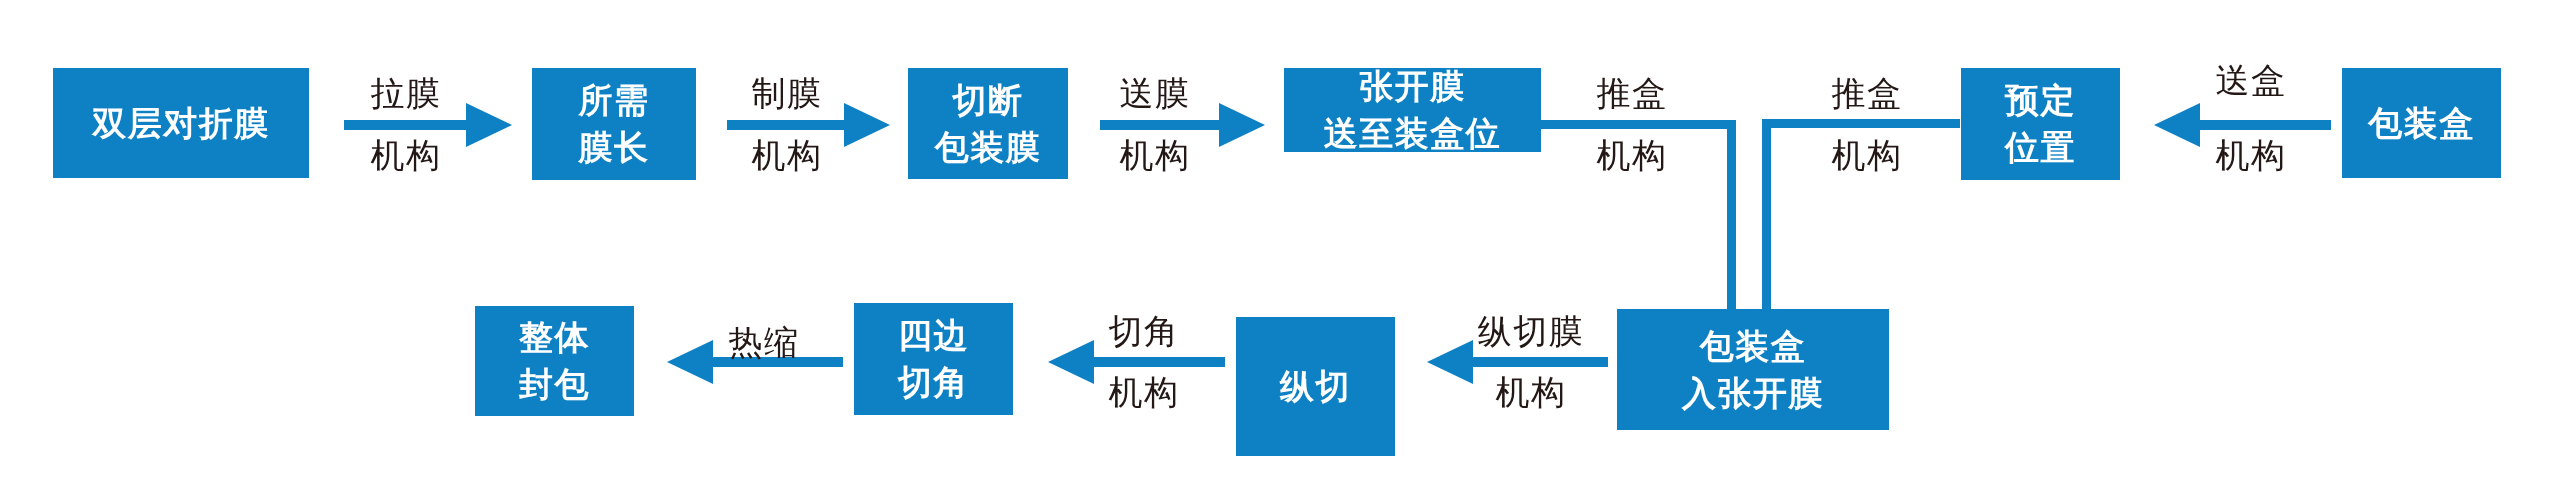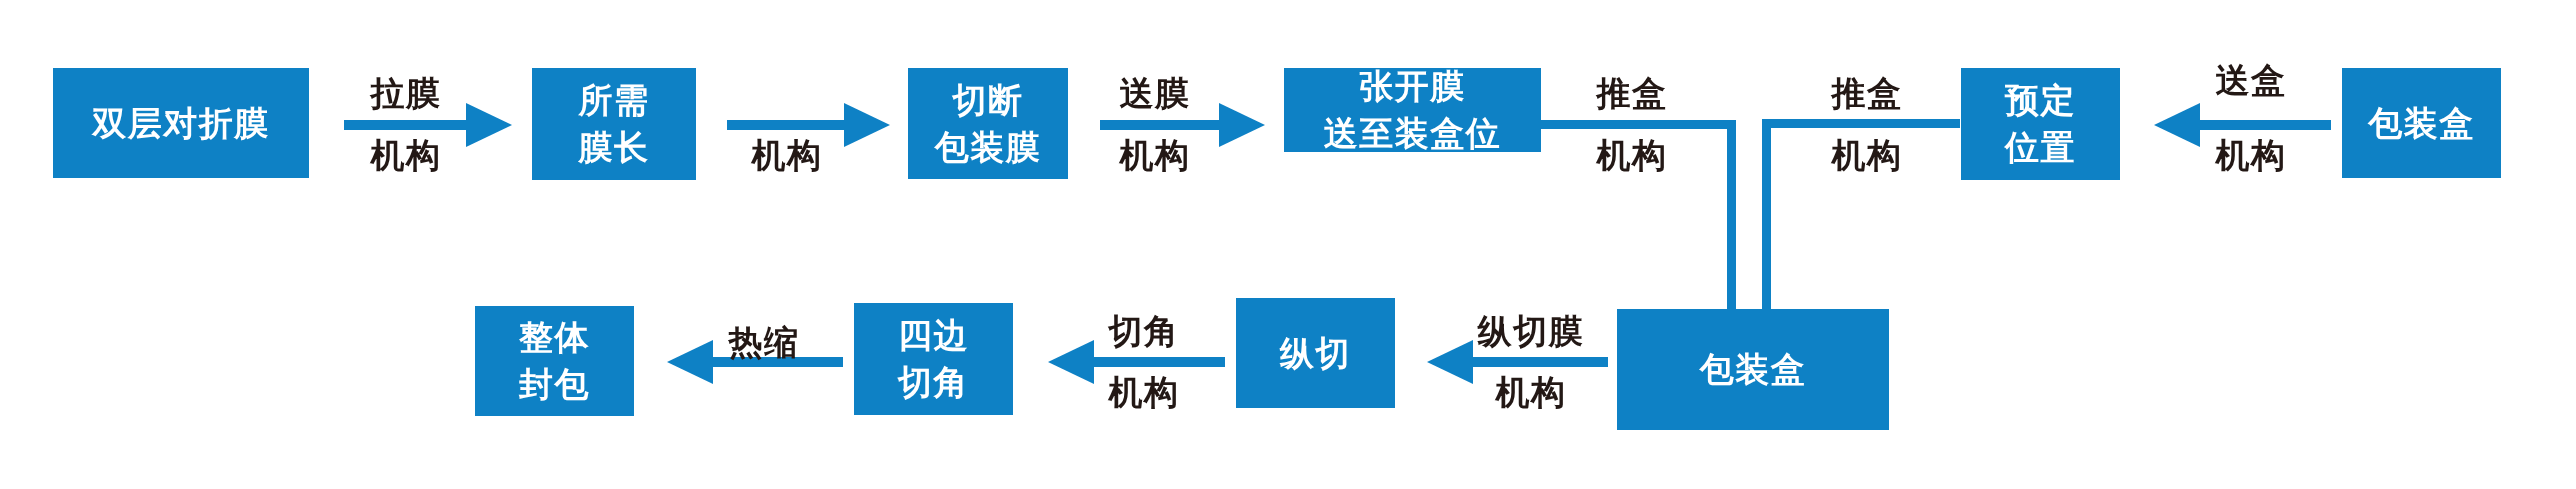--- a/index.html
+++ b/index.html
@@ -14,21 +14,21 @@
     font-family:"Liberation Sans","DejaVu Sans",sans-serif;overflow:hidden;border-radius:23px;
   }
   .box{
     position:absolute;background:var(--accent);color:var(--box-text);
     display:flex;flex-direction:column;align-items:center;justify-content:center;
     font-size:34px;font-weight:bold;line-height:47px;text-align:center;
     letter-spacing:1.5px;
   }
   .lbl{
     position:absolute;width:162px;text-align:center;white-space:nowrap;
-    color:var(--label-text);font-size:34px;font-weight:bold;line-height:40px;
+    color:var(--label-text);font-size:34px;font-weight:normal;line-height:40px;
     letter-spacing:1.5px;
   }
   .shaft{position:absolute;height:10.3px;background:var(--accent);}
   .hline{position:absolute;height:8.8px;background:var(--accent);}
   .vline{position:absolute;width:8.8px;background:var(--accent);}
   .head-r{
     position:absolute;width:0;height:0;
     border-top:22px solid transparent;border-bottom:22px solid transparent;
     border-left:46px solid var(--accent);
   }
@@ -66,43 +66,45 @@
     <div>预定</div>
     <div>位置</div>
   </div>
 
   <div class="box" style="left:2342px;top:68px;width:159px;height:110px">
     <div>包装盒</div>
   </div>
 
   <div class="box" style="left:1617px;top:309px;width:272px;height:121px">
     <div>包装盒</div>
+    <div>入张开膜</div>
   </div>
 
-  <div class="box" style="left:1236px;top:298px;width:159px;height:110px">
+  <div class="box" style="left:1236px;top:317px;width:159px;height:139px">
     <div>纵切</div>
   </div>
 
   <div class="box" style="left:854px;top:303px;width:159px;height:112px">
     <div>四边</div>
     <div>切角</div>
   </div>
 
   <div class="box" style="left:475px;top:306px;width:159px;height:110px">
     <div>整体</div>
     <div>封包</div>
   </div>
 
   <div class="shaft" style="left:344px;top:120px;width:123px"></div>
   <div class="head-r" style="left:466px;top:103px"></div>
   <div class="lbl" style="left:325px;top:73px">拉膜</div>
   <div class="lbl" style="left:325px;top:135px">机构</div>
 
   <div class="shaft" style="left:727px;top:120px;width:117px"></div>
   <div class="head-r" style="left:844px;top:103px"></div>
+  <div class="lbl" style="left:706px;top:73px">制膜</div>
   <div class="lbl" style="left:706px;top:135px">机构</div>
 
   <div class="shaft" style="left:1100px;top:120px;width:119px"></div>
   <div class="head-r" style="left:1219px;top:103px"></div>
   <div class="lbl" style="left:1074px;top:73px">送膜</div>
   <div class="lbl" style="left:1074px;top:135px">机构</div>
 
   <div class="hline" style="left:1541px;top:120px;width:195px"></div>
   <div class="vline" style="left:1727px;top:120px;height:189px"></div>
   <div class="lbl" style="left:1551px;top:73px">推盒</div>

